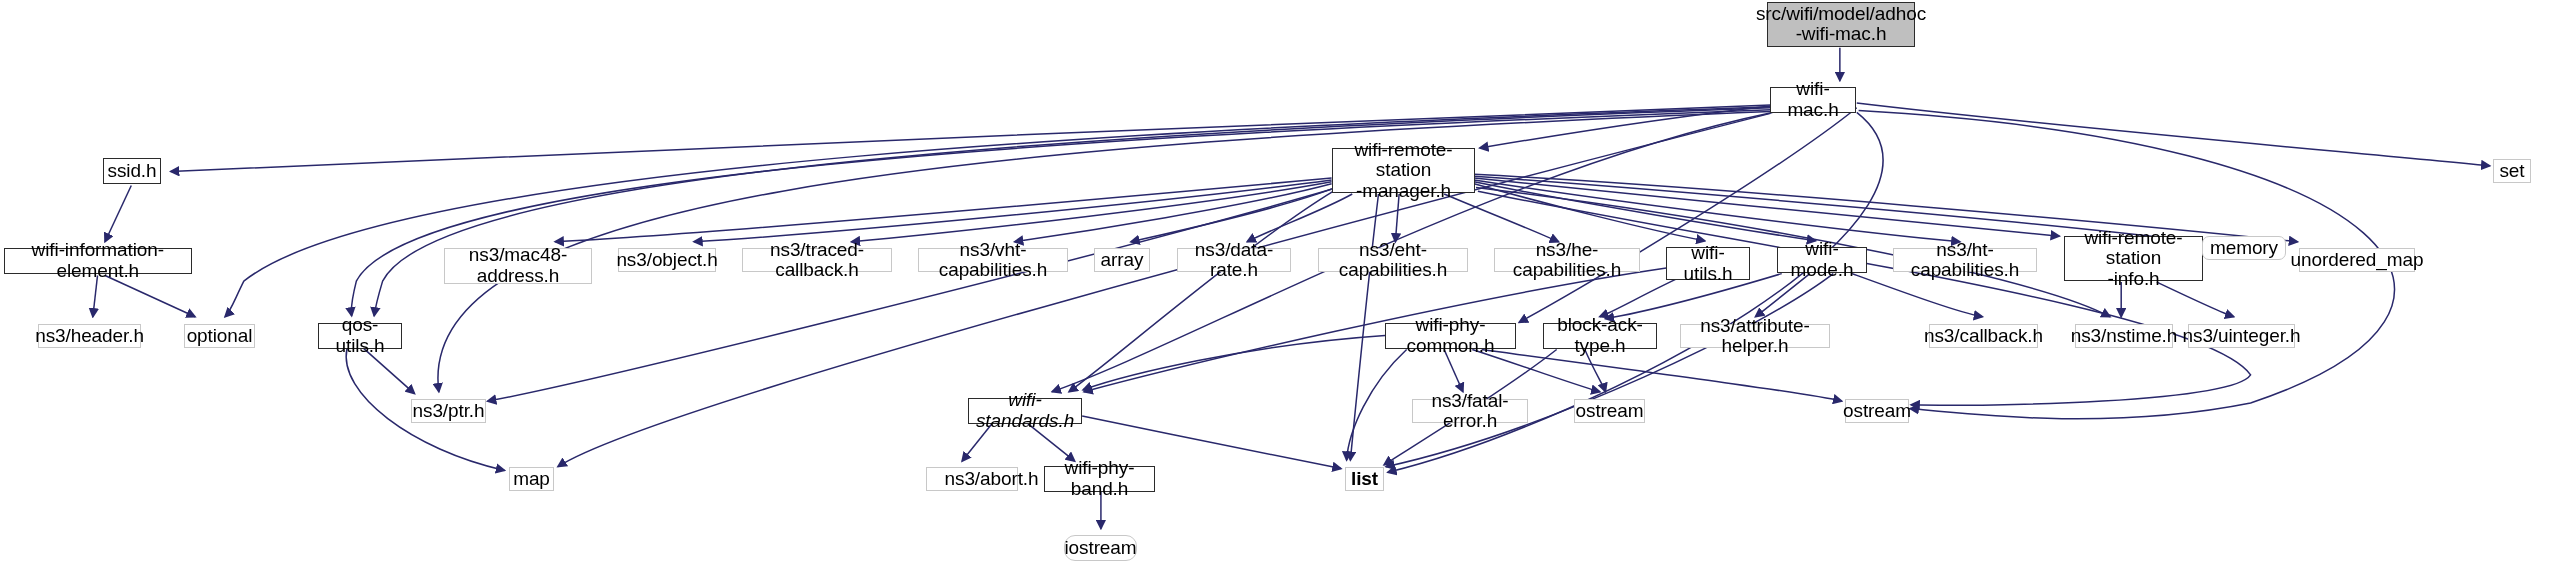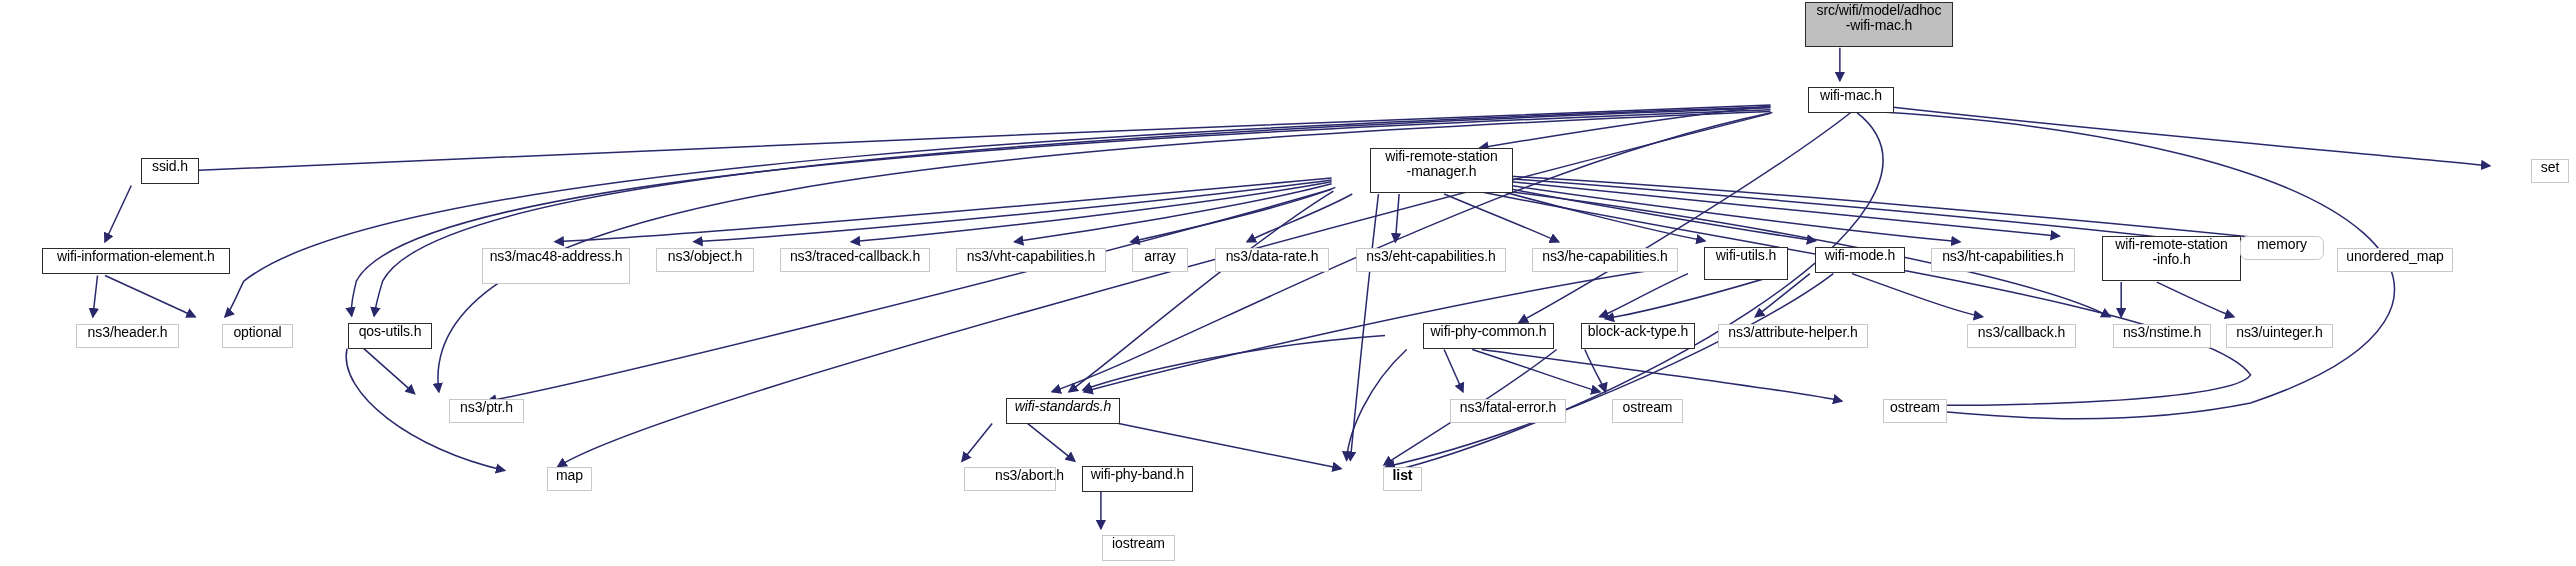--- a/index.html
+++ b/index.html
@@ -21,28 +21,28 @@
     fill:none;
     stroke:#29286b;
     stroke-width:1.6px;
   }
   .node-box{
     position:absolute;
     box-sizing:border-box;
     background:#ffffff;
     border:0.9px solid #c8c8c8;
     display:flex;
+    align-items:center;
     justify-content:center;
     text-align:center;
     color:#000000;
-    font-size:14px;
+    font-size:19px;
     line-height:1.08;
     white-space:pre-line;
     letter-spacing:-0.1px;
-    margin-left:38px;
   }
   .node-box.local{
     border:1.5px solid #2b2b2b;
   }
   .node-box.root{
     border:1.5px solid #2b2b2b;
     background:#bfbfbf;
   }
   .node-label{
     display:block;
@@ -123,21 +123,21 @@
       <div class="node-box root" style="left: 1767px; top: 1.9px; width: 148px; height: 45px;"><span class="node-label">src/wifi/model/adhoc
 -wifi-mac.h</span></div>
       <div class="node-box local" style="left: 1770px; top: 87px; width: 86px; height: 26px;"><span class="node-label">wifi-mac.h</span></div>
       <div class="node-box local" style="left: 103px; top: 158px; width: 58px; height: 26px;"><span class="node-label">ssid.h</span></div>
       <div class="node-box local" style="left: 3.8px; top: 248px; width: 188px; height: 26px;"><span class="node-label">wifi-information-element.h</span></div>
       <div class="node-box local" style="left: 1332px; top: 148px; width: 143px; height: 45px;"><span class="node-label">wifi-remote-station
 -manager.h</span></div>
       <div class="node-box system" style="left: 2493px; top: 159px; width: 38px; height: 24.4px;"><span class="node-label">set</span></div>
       <div class="node-box system" style="left: 38px; top: 324px; width: 103px; height: 24.4px;"><span class="node-label">ns3/header.h</span></div>
       <div class="node-box system" style="left: 184px; top: 324px; width: 71px; height: 24.4px;"><span class="node-label">optional</span></div>
-      <div class="node-box local" style="left: 310px; top: 323px; width: 84px; height: 26px;"><span class="node-label">qos-utils.h</span></div>
+      <div class="node-box local" style="left: 318px; top: 323px; width: 84px; height: 26px;"><span class="node-label">qos-utils.h</span></div>
       <div class="node-box system" style="left: 444px; top: 248px; width: 148px; height: 36px;"><span class="node-label">ns3/mac48-address.h</span></div>
       <div class="node-box system" style="left: 618px; top: 248px; width: 98px; height: 24.4px;"><span class="node-label">ns3/object.h</span></div>
       <div class="node-box system" style="left: 742px; top: 248px; width: 150px; height: 24.4px;"><span class="node-label">ns3/traced-callback.h</span></div>
       <div class="node-box system" style="left: 918px; top: 248px; width: 150px; height: 24.4px;"><span class="node-label">ns3/vht-capabilities.h</span></div>
       <div class="node-box system" style="left: 1094px; top: 248px; width: 56px; height: 24.4px;"><span class="node-label">array</span></div>
       <div class="node-box system" style="left: 1177px; top: 248px; width: 114px; height: 24.4px;"><span class="node-label">ns3/data-rate.h</span></div>
       <div class="node-box system" style="left: 1318px; top: 248px; width: 150px; height: 24.4px;"><span class="node-label">ns3/eht-capabilities.h</span></div>
       <div class="node-box system" style="left: 1494px; top: 248px; width: 146px; height: 24.4px;"><span class="node-label">ns3/he-capabilities.h</span></div>
       <div class="node-box local" style="left: 1666px; top: 247px; width: 84px; height: 33px;"><span class="node-label">wifi-utils.h</span></div>
       <div class="node-box local" style="left: 1777px; top: 247px; width: 90px; height: 26px;"><span class="node-label">wifi-mode.h</span></div>
@@ -154,16 +154,16 @@
       <div class="node-box system" style="left: 2188px; top: 324px; width: 107px; height: 24.4px;"><span class="node-label">ns3/uinteger.h</span></div>
       <div class="node-box system" style="left: 411px; top: 399px; width: 75px; height: 24.4px;"><span class="node-label">ns3/ptr.h</span></div>
       <div class="node-box local" style="left: 968px; top: 398px; width: 114px; height: 26px; font-style: italic;"><span class="node-label">wifi-standards.h</span></div>
       <div class="node-box system" style="left: 1412px; top: 399px; width: 116px; height: 24.4px;"><span class="node-label">ns3/fatal-error.h</span></div>
       <div class="node-box system" style="left: 1574px; top: 399px; width: 71px; height: 24.4px;"><span class="node-label">ostream</span></div>
       <div class="node-box system" style="left: 1845px; top: 399px; width: 64px; height: 24.4px;"><span class="node-label">ostream</span></div>
       <div class="node-box system" style="left: 509px; top: 467px; width: 45px; height: 24.4px;"><span class="node-label">map</span></div>
       <div class="node-box system" style="left: 926px; top: 467px; width: 92px; height: 24.4px; padding-left: 39px;"><span class="node-label">ns3/abort.h</span></div>
       <div class="node-box local" style="left: 1044px; top: 466px; width: 111px; height: 26px;"><span class="node-label">wifi-phy-band.h</span></div>
       <div class="node-box system" style="left: 1345px; top: 467px; width: 39px; height: 24.4px; font-weight: bold;"><span class="node-label">list</span></div>
-      <div class="node-box system" style="left: 1064px; top: 535px; width: 73px; height: 26px;"><span class="node-label">iostream</span></div>
+      <div class="node-box system" style="left: 1064px; top: 535px; width: 73px; height: 26px; border-radius: 11px;"><span class="node-label">iostream</span></div>
     </div>
 </div>
 
 
 </body></html>

